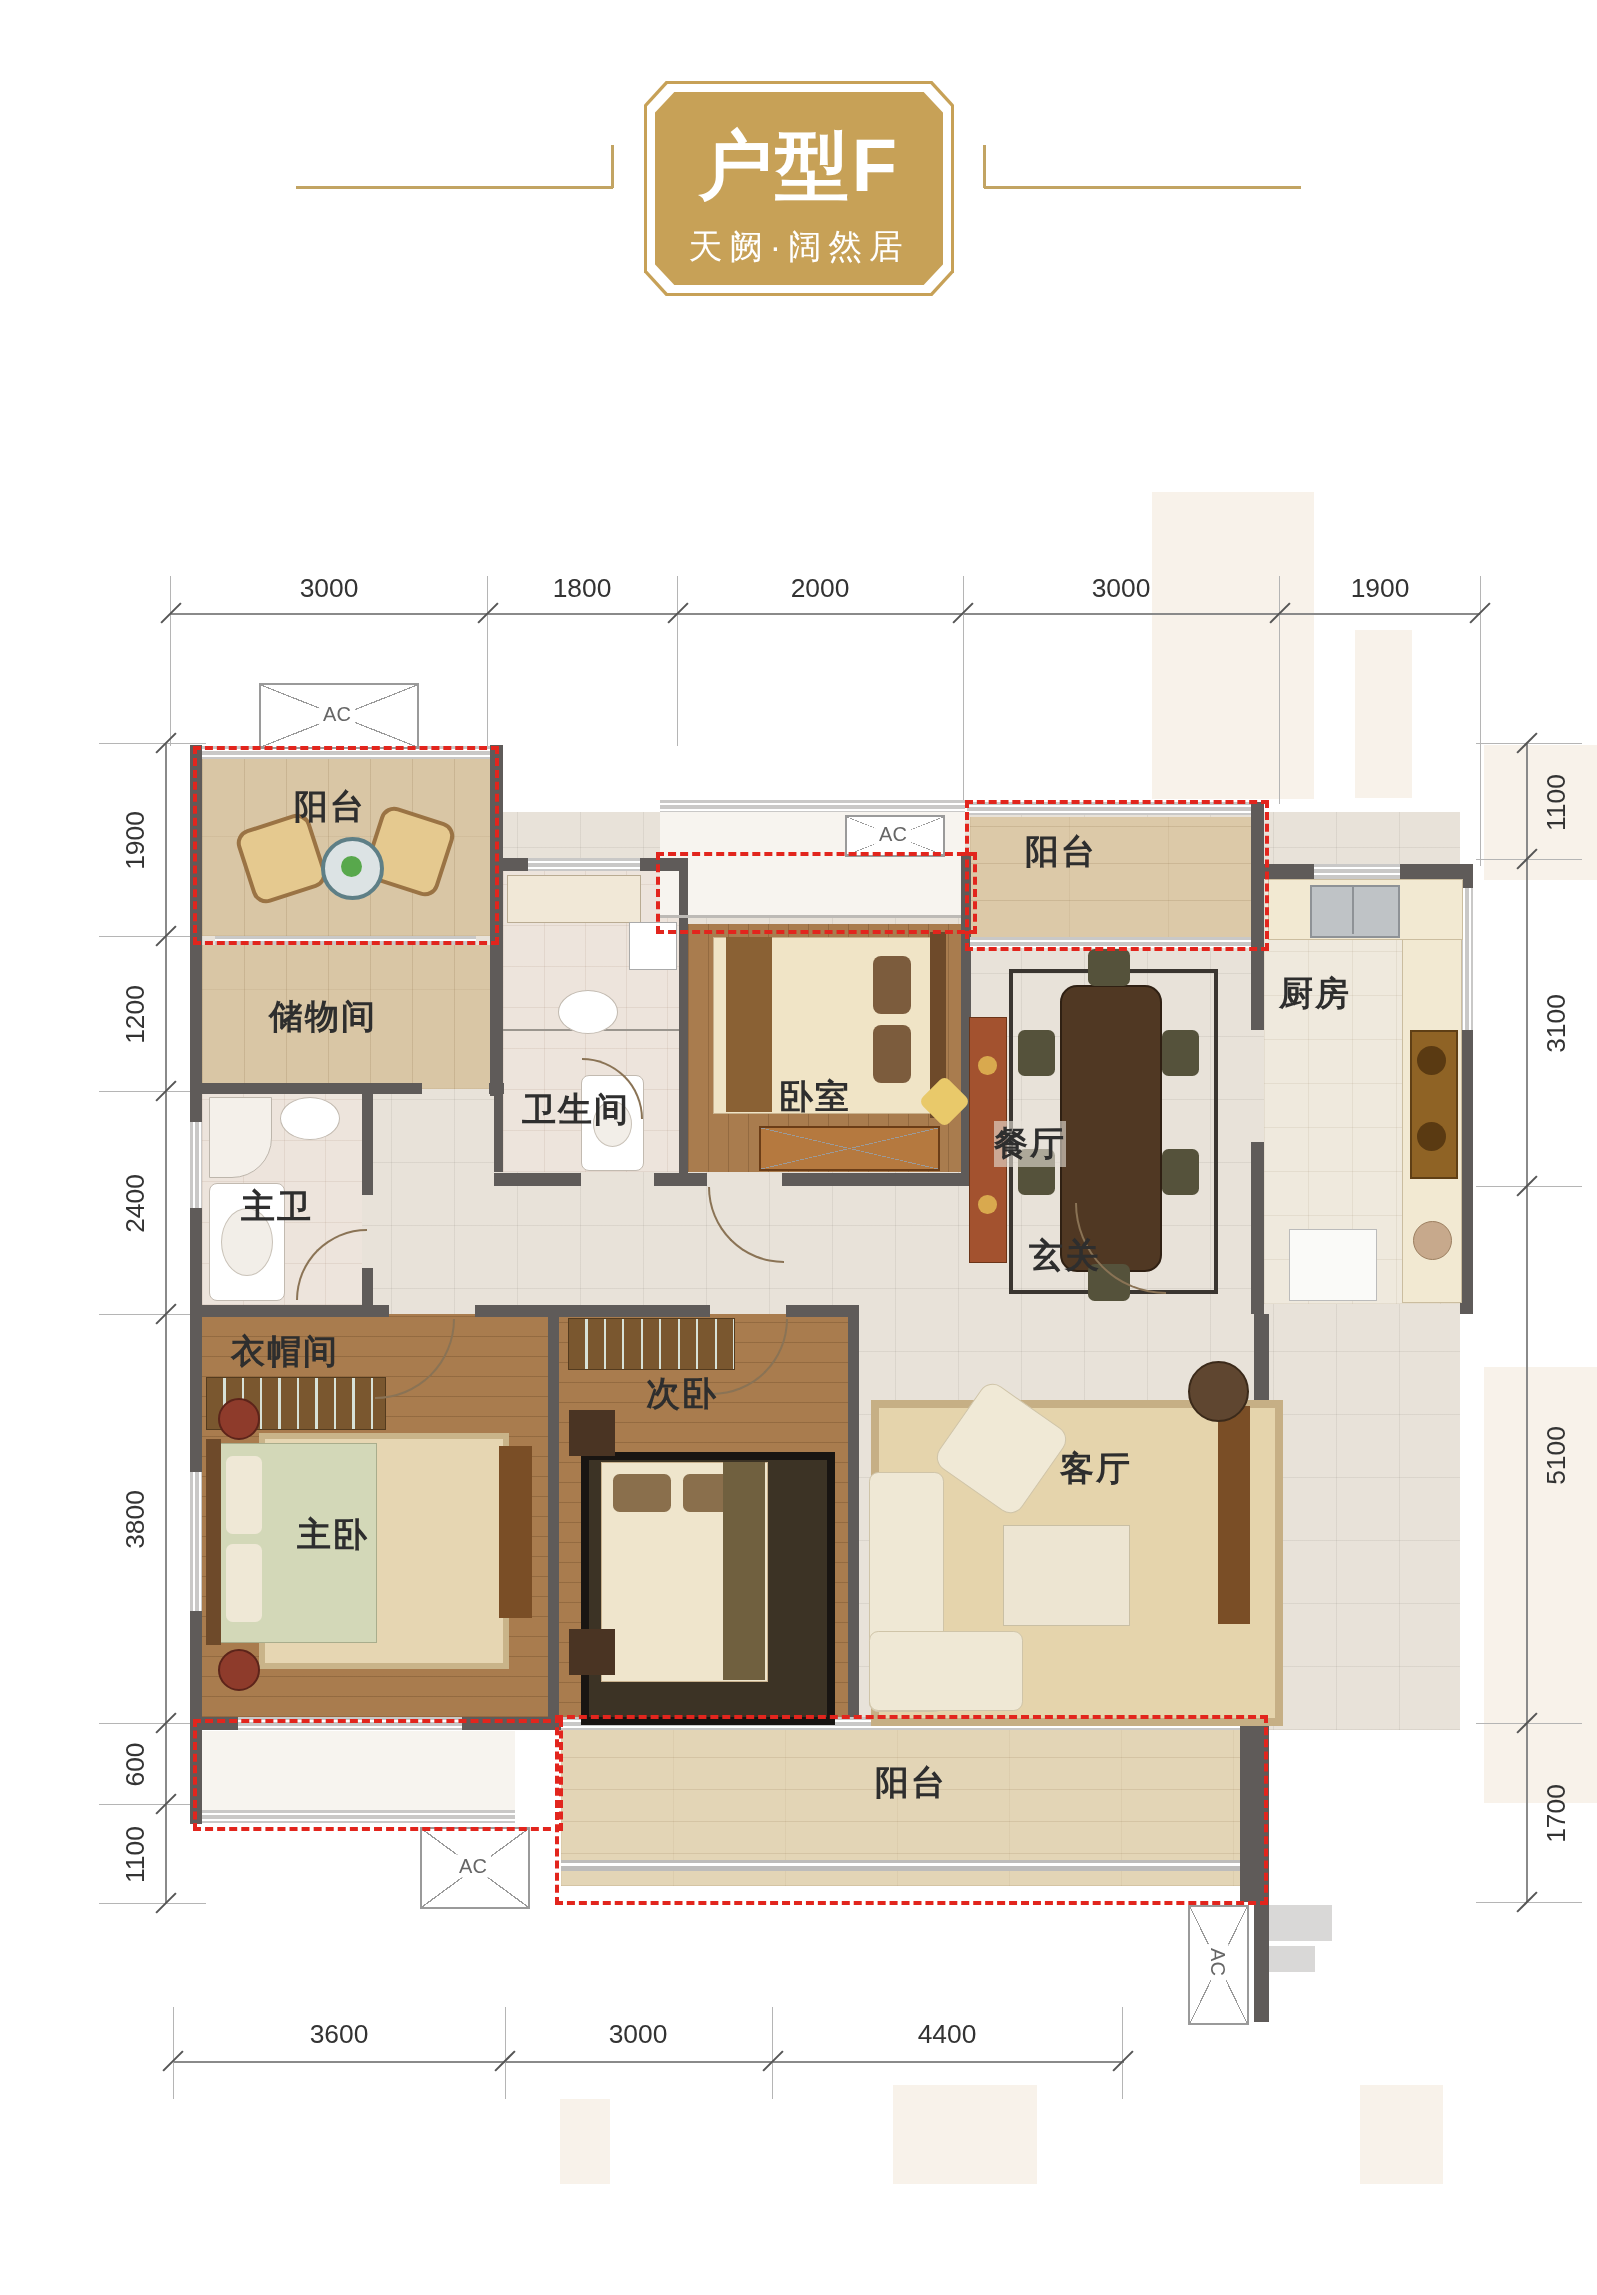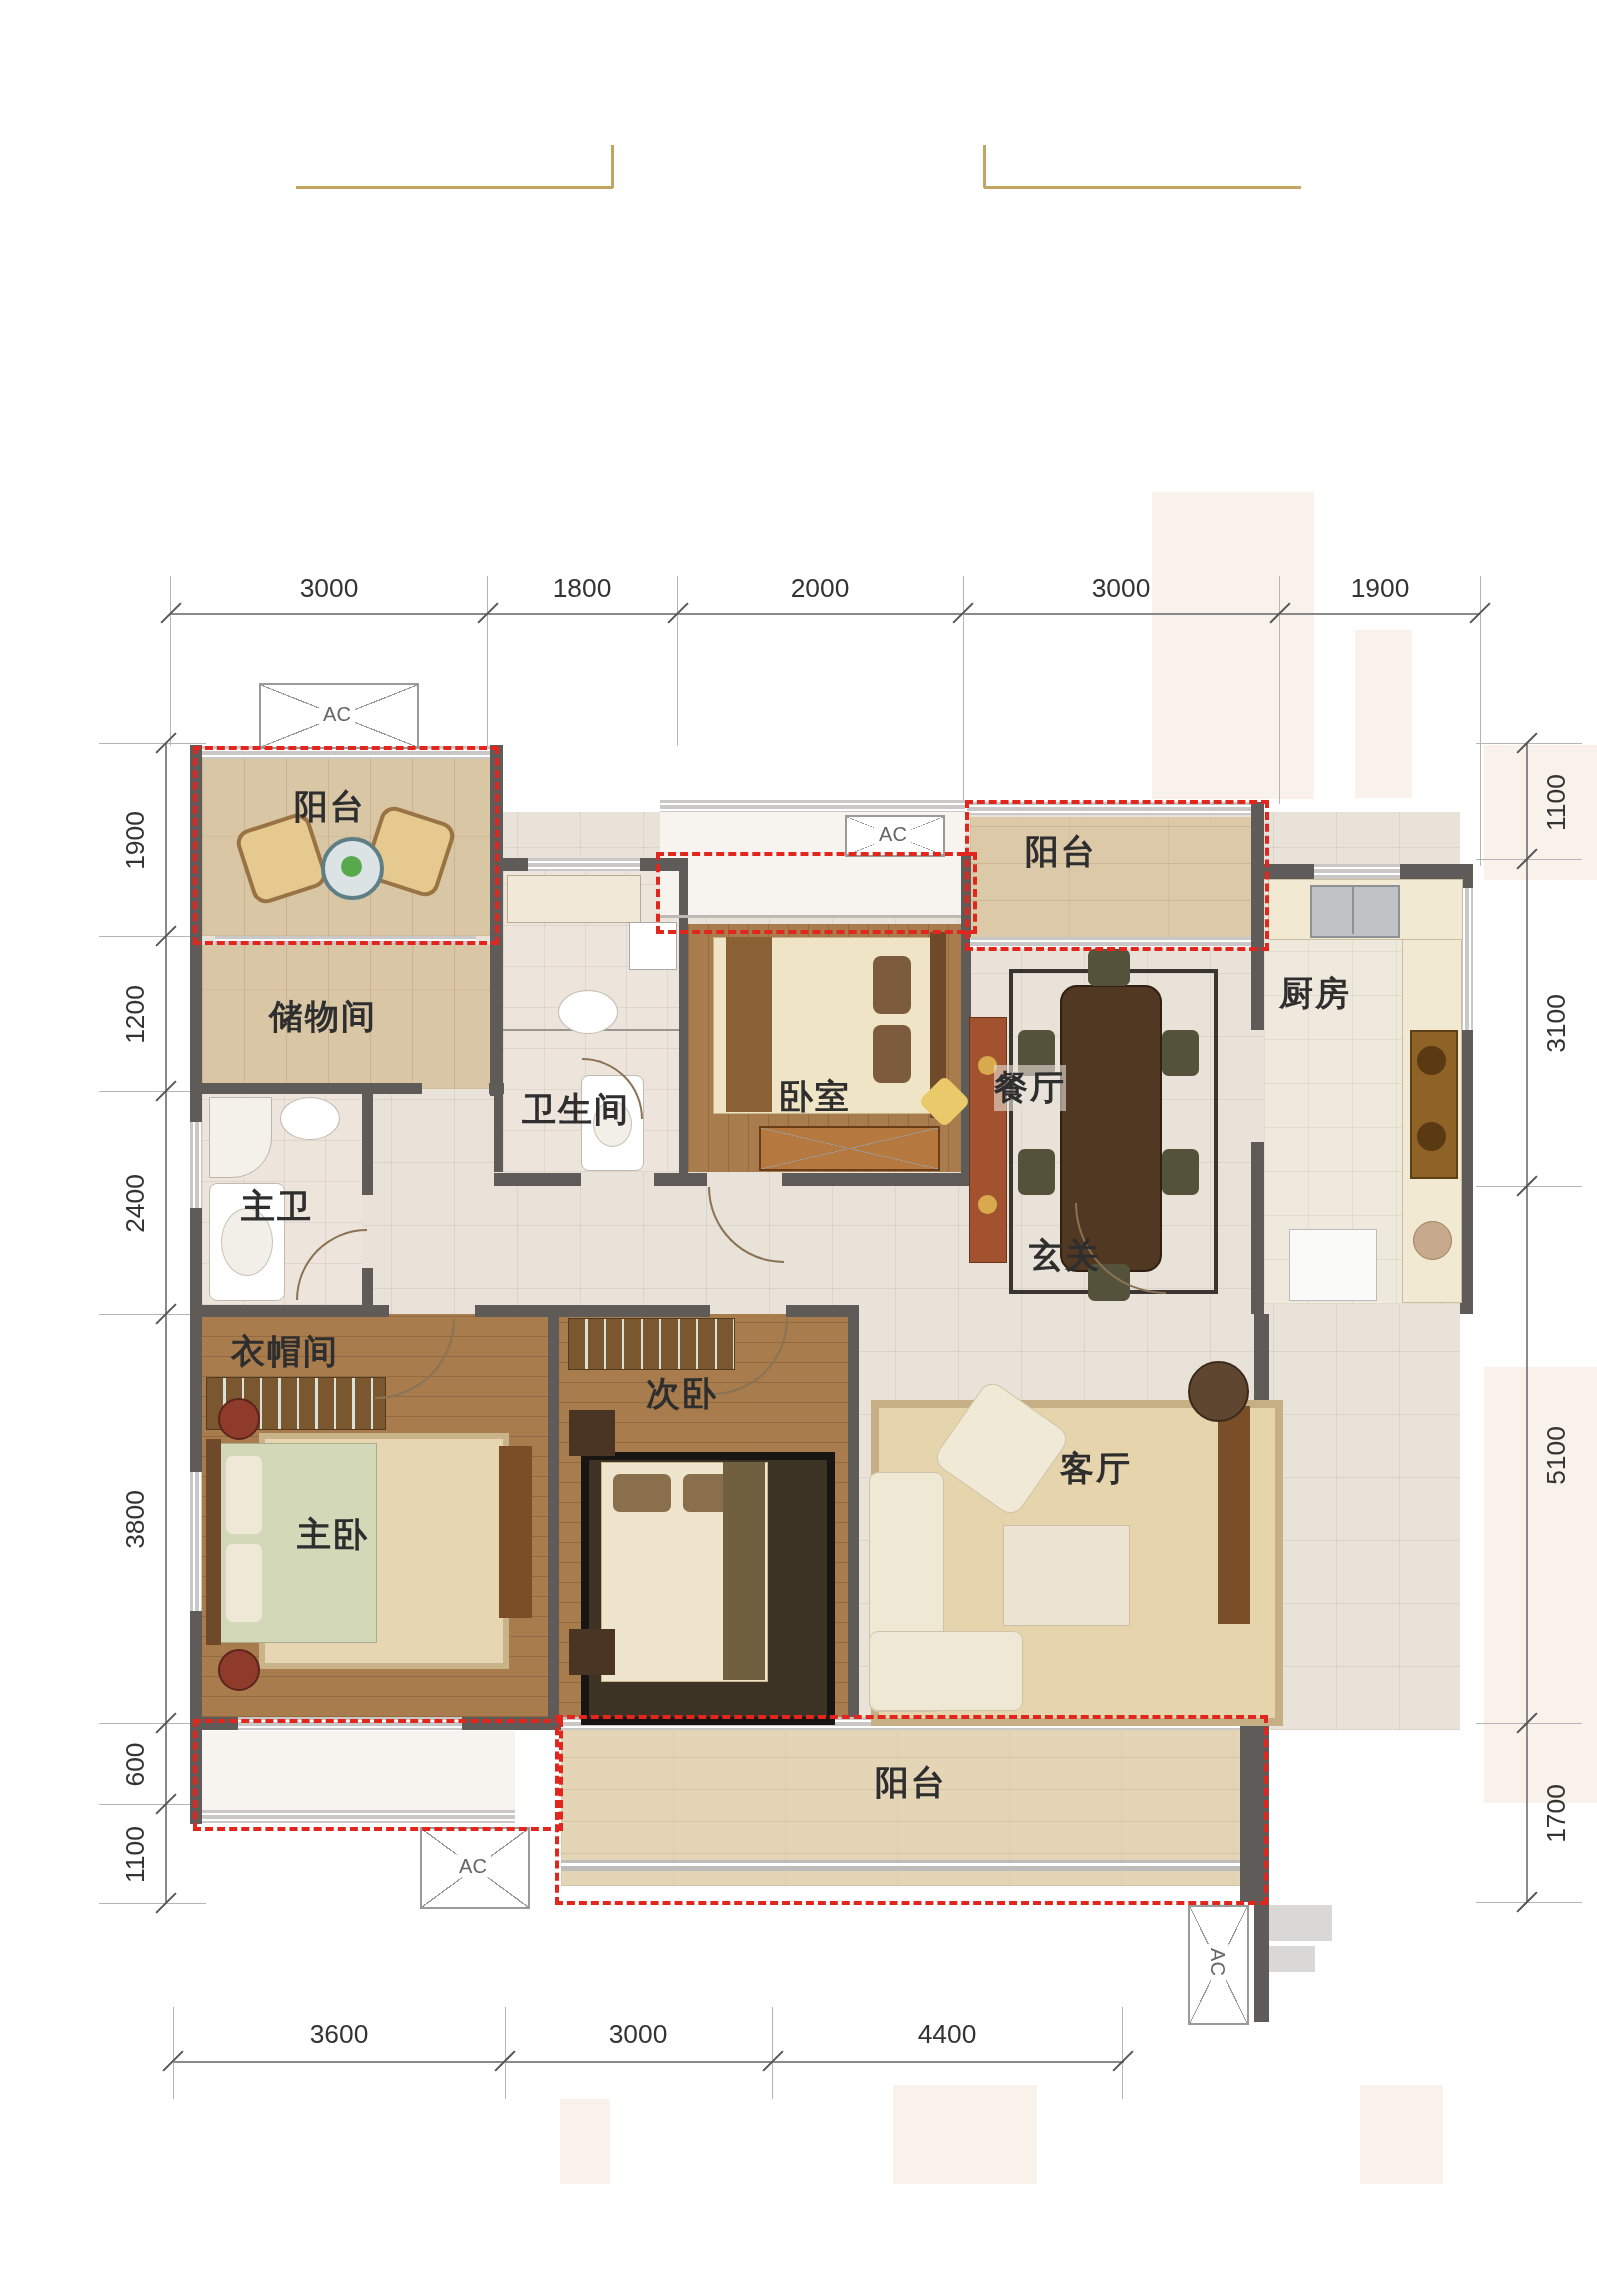--- a/index.html
+++ b/index.html
@@ -62,20 +62,27 @@
   <div class="bgp" style="left:1484px;top:1367px;width:113px;height:436px;"></div>
   <div class="bgp" style="left:893px;top:2085px;width:144px;height:99px;"></div>
   <div class="bgp" style="left:1360px;top:2085px;width:83px;height:99px;"></div>
   <div class="bgp" style="left:560px;top:2099px;width:50px;height:85px;"></div>
 
   <div class="deco" style="left:296px;top:186px;width:317px;height:2.6px;"></div>
   <div class="deco" style="left:611px;top:145px;width:2.6px;height:43px;"></div>
   <div class="deco" style="left:983px;top:145px;width:2.6px;height:43px;"></div>
   <div class="deco" style="left:984px;top:186px;width:317px;height:2.6px;"></div>
 
+  <div class="abs" style="left:644px;top:81px;width:310px;height:215px;">
+    <div class="badge-layer" style="inset:0;background:#C7A157;"></div>
+    <div class="badge-layer" style="inset:2.6px;background:#fff;"></div>
+    <div class="badge-layer" style="inset:10.6px;background:#C7A157;"></div>
+    <div class="badge-title">户型F</div>
+    <div class="badge-sub">天阙·阔然居</div>
+  </div>
 
 
   <div class="dline" style="left:170px;top:613px;width:1310px;height:2px;"></div>
   <div class="ext" style="left:170px;top:576px;width:1.3px;height:170px;"></div>
   <div class="ext" style="left:487px;top:576px;width:1.3px;height:170px;"></div>
   <div class="ext" style="left:677px;top:576px;width:1.3px;height:170px;"></div>
   <div class="ext" style="left:963px;top:576px;width:1.3px;height:228px;"></div>
   <div class="ext" style="left:1279px;top:576px;width:1.3px;height:228px;"></div>
   <div class="ext" style="left:1480px;top:576px;width:1.3px;height:290px;"></div>
   <div class="tick" style="left:170px;top:599px;"></div>
@@ -298,21 +305,21 @@
   <div class="redbox" style="left:656px;top:852px;width:313px;height:74px;"></div>
   <div class="redbox" style="left:965px;top:800px;width:296px;height:143px;"></div>
   <div class="redbox" style="left:193px;top:1719px;width:362px;height:104px;"></div>
   <div class="redbox" style="left:555px;top:1715px;width:705px;height:182px;"></div>
 
   <div class="label" style="left:330px;top:807px;">阳台</div>
   <div class="label" style="left:323px;top:1017px;">储物间</div>
   <div class="label" style="left:576px;top:1110px;">卫生间</div>
   <div class="label" style="left:815px;top:1097px;">卧室</div>
   <div class="label" style="left:1061px;top:852px;">阳台</div>
-  <div class="label" style="left:1030px;top:1088px;background:rgba(232,226,217,.6);">餐厅</div>
+  <div class="label" style="left:1030px;top:1144px;background:rgba(232,226,217,.6);">餐厅</div>
   <div class="label" style="left:1315px;top:994px;">厨房</div>
   <div class="label" style="left:277px;top:1207px;">主卫</div>
   <div class="label" style="left:1065px;top:1256px;">玄关</div>
   <div class="label" style="left:285px;top:1352px;">衣帽间</div>
   <div class="label" style="left:682px;top:1394px;">次卧</div>
   <div class="label" style="left:333px;top:1535px;">主卧</div>
   <div class="label" style="left:1096px;top:1469px;">客厅</div>
   <div class="label" style="left:911px;top:1783px;">阳台</div>
 
 

